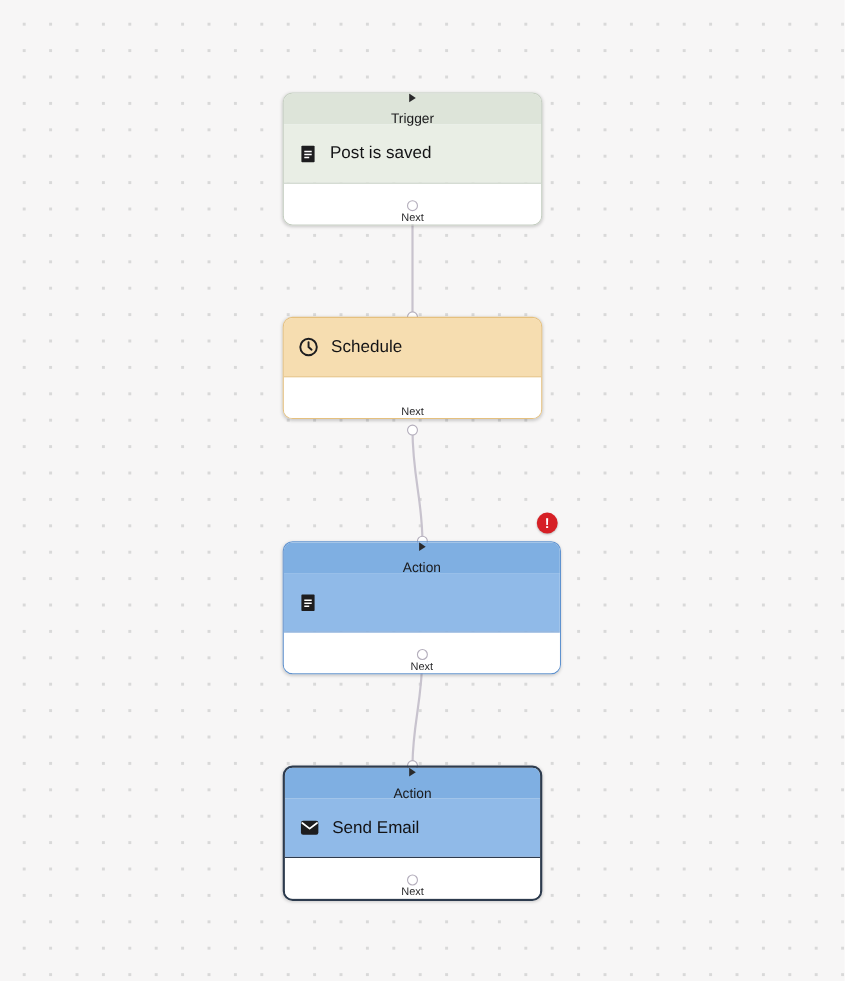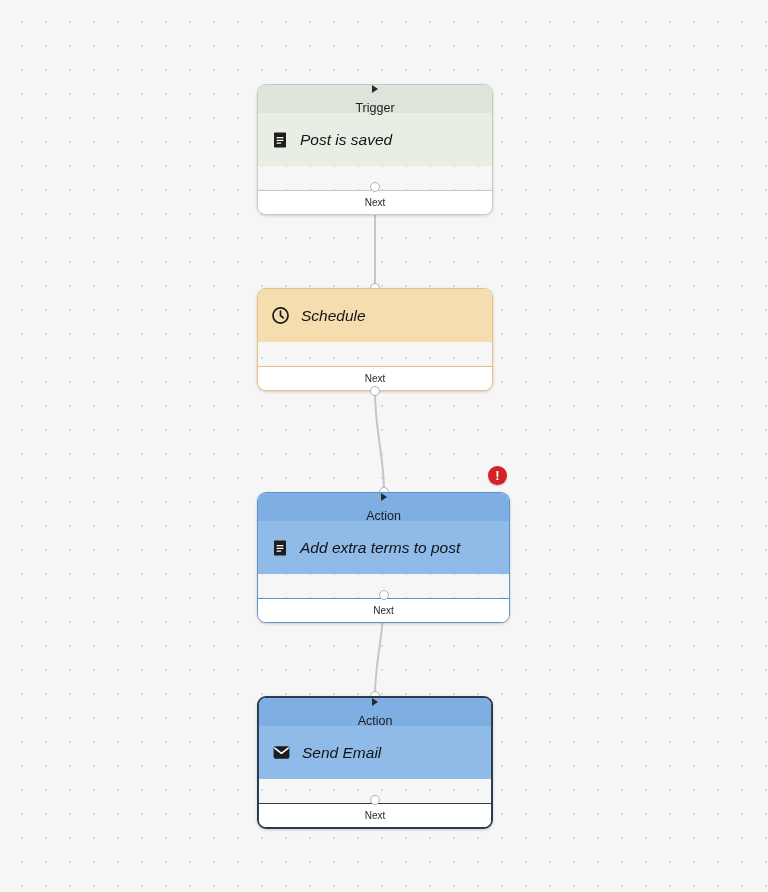--- a/index.html
+++ b/index.html
@@ -47,34 +47,32 @@
   }
 
   .node-body {
     display: flex;
     align-items: center;
     gap: 11px;
     height: 53px;
     padding: 0 13px;
     font-size: 15.5px;
     color: #131315;
-    font-style: italic;
   }
   .body-icon { display: flex; align-items: center; }
 
   .node-footer {
-    height: 24px;
+    height: 38px;
     background: #ffffff;
     border-top: 1px solid #bbb;
     display: flex;
-    align-items: center;
+    align-items: flex-end;
     justify-content: center;
     font-size: 10px;
     color: #28282a;
-    margin-top: 24px;
   }
 
   .handle {
     position: absolute;
     width: 10px; height: 10px;
     border-radius: 50%;
     background: #fff;
     border: 1.5px solid #b3adbb;
   }
 
@@ -147,21 +145,20 @@
       <span class="caret"></span>
       <span>Action</span>
     </div>
     <div class="node-body" style="background-color: rgb(144, 186, 232);">
       <span class="body-icon">
         <svg width="18" height="18" viewBox="0 0 24 24">
             <path fill="#1d1d1f" d="M5 2h14a1 1 0 0 1 1 1v18a1 1 0 0 1-1 1H5a1 1 0 0 1-1-1V3a1 1 0 0 1 1-1z"></path>
             <path fill="#fff" d="M7.5 8h9v1.8h-9zm0 3.6h9v1.8h-9zm0 3.6h6v1.8h-6z"></path>
           </svg>
       </span>
-      <span>Add extra terms to post</span>
     </div>
     <div class="node-footer" style="border-color: rgb(95, 146, 207);">
       <span>Next</span>
     </div>
   </div>
   <span class="handle" style="left:379px; top:590px;"></span>
   <div class="error-badge">
     <span>!</span>
   </div>
 

